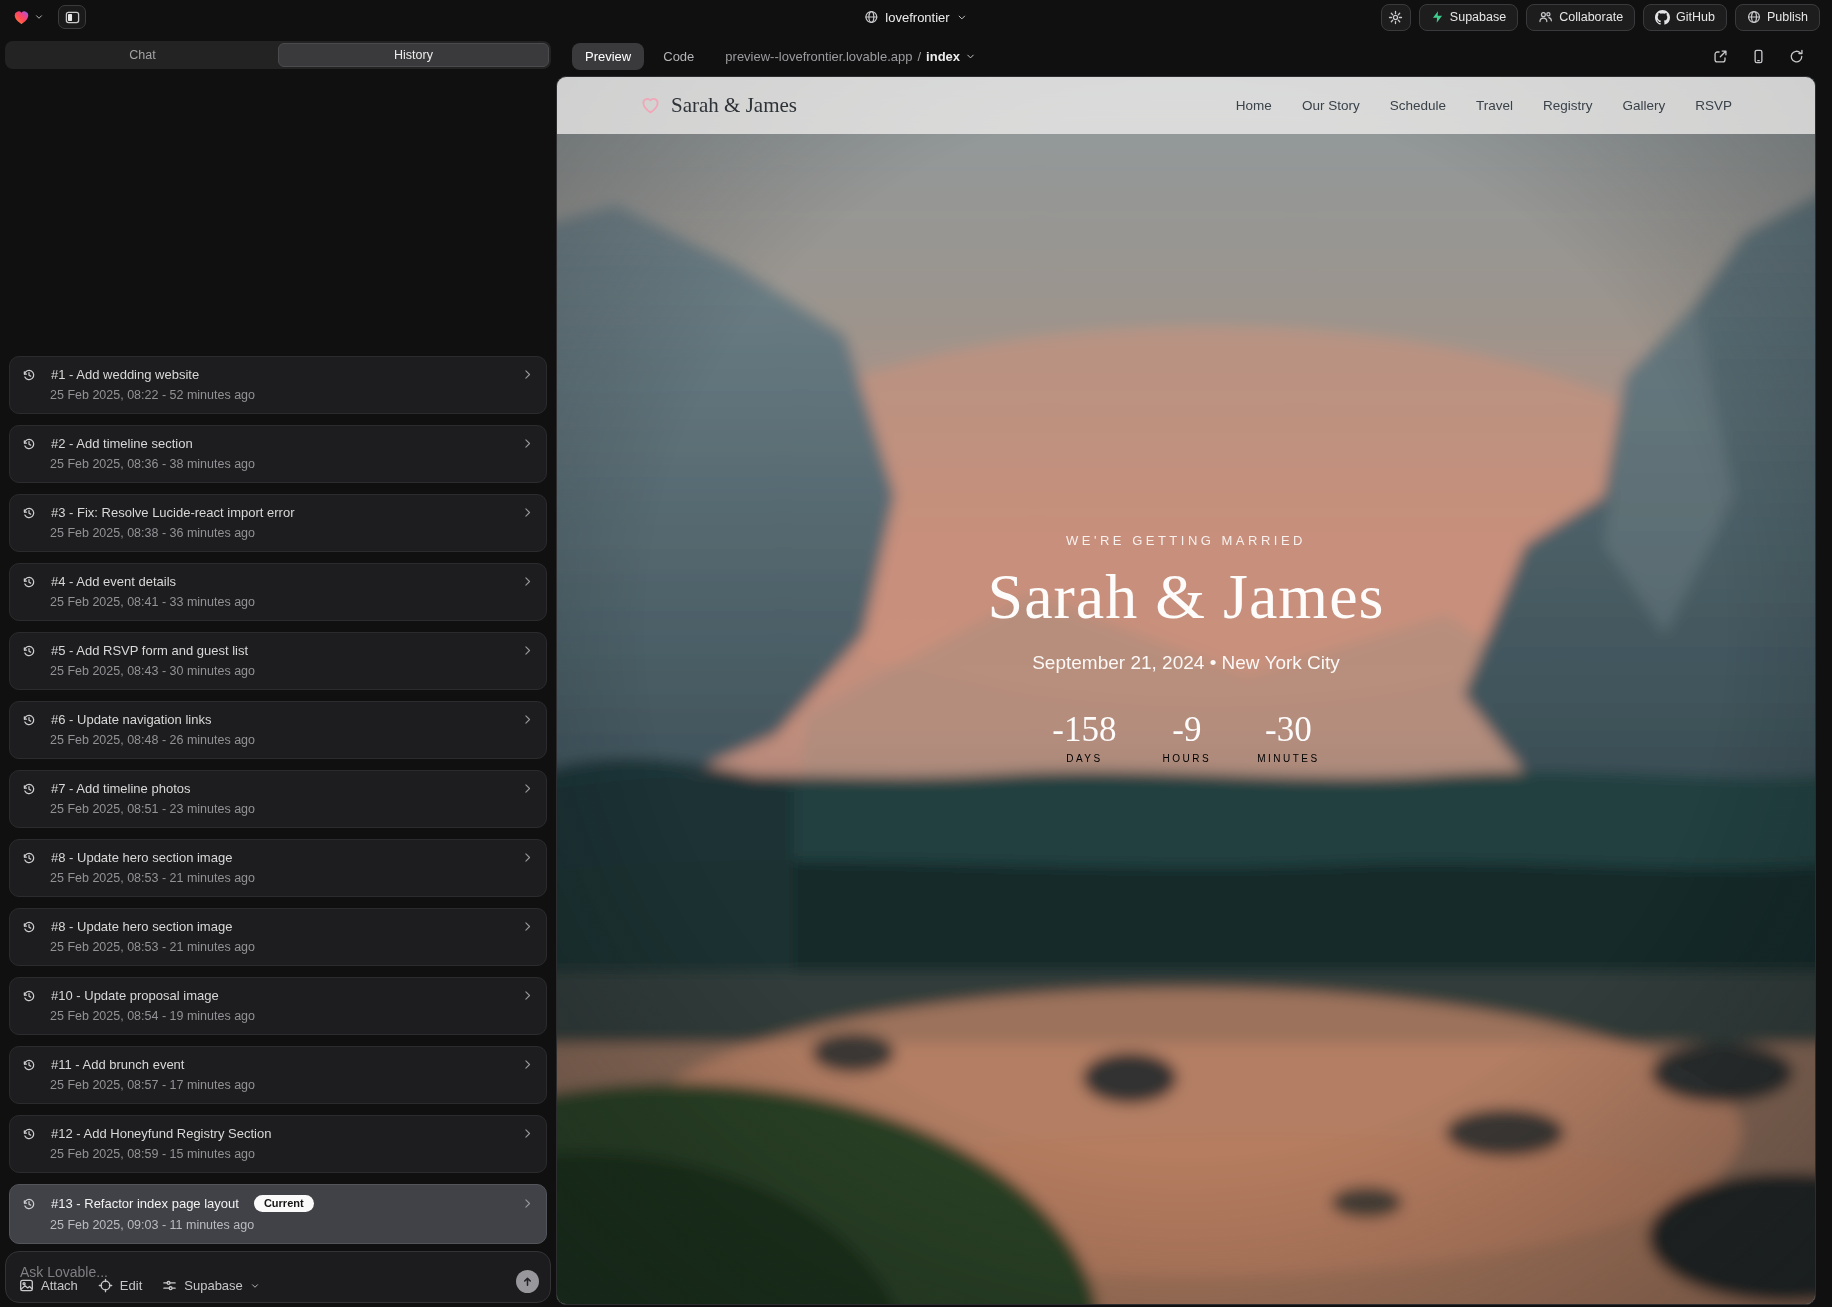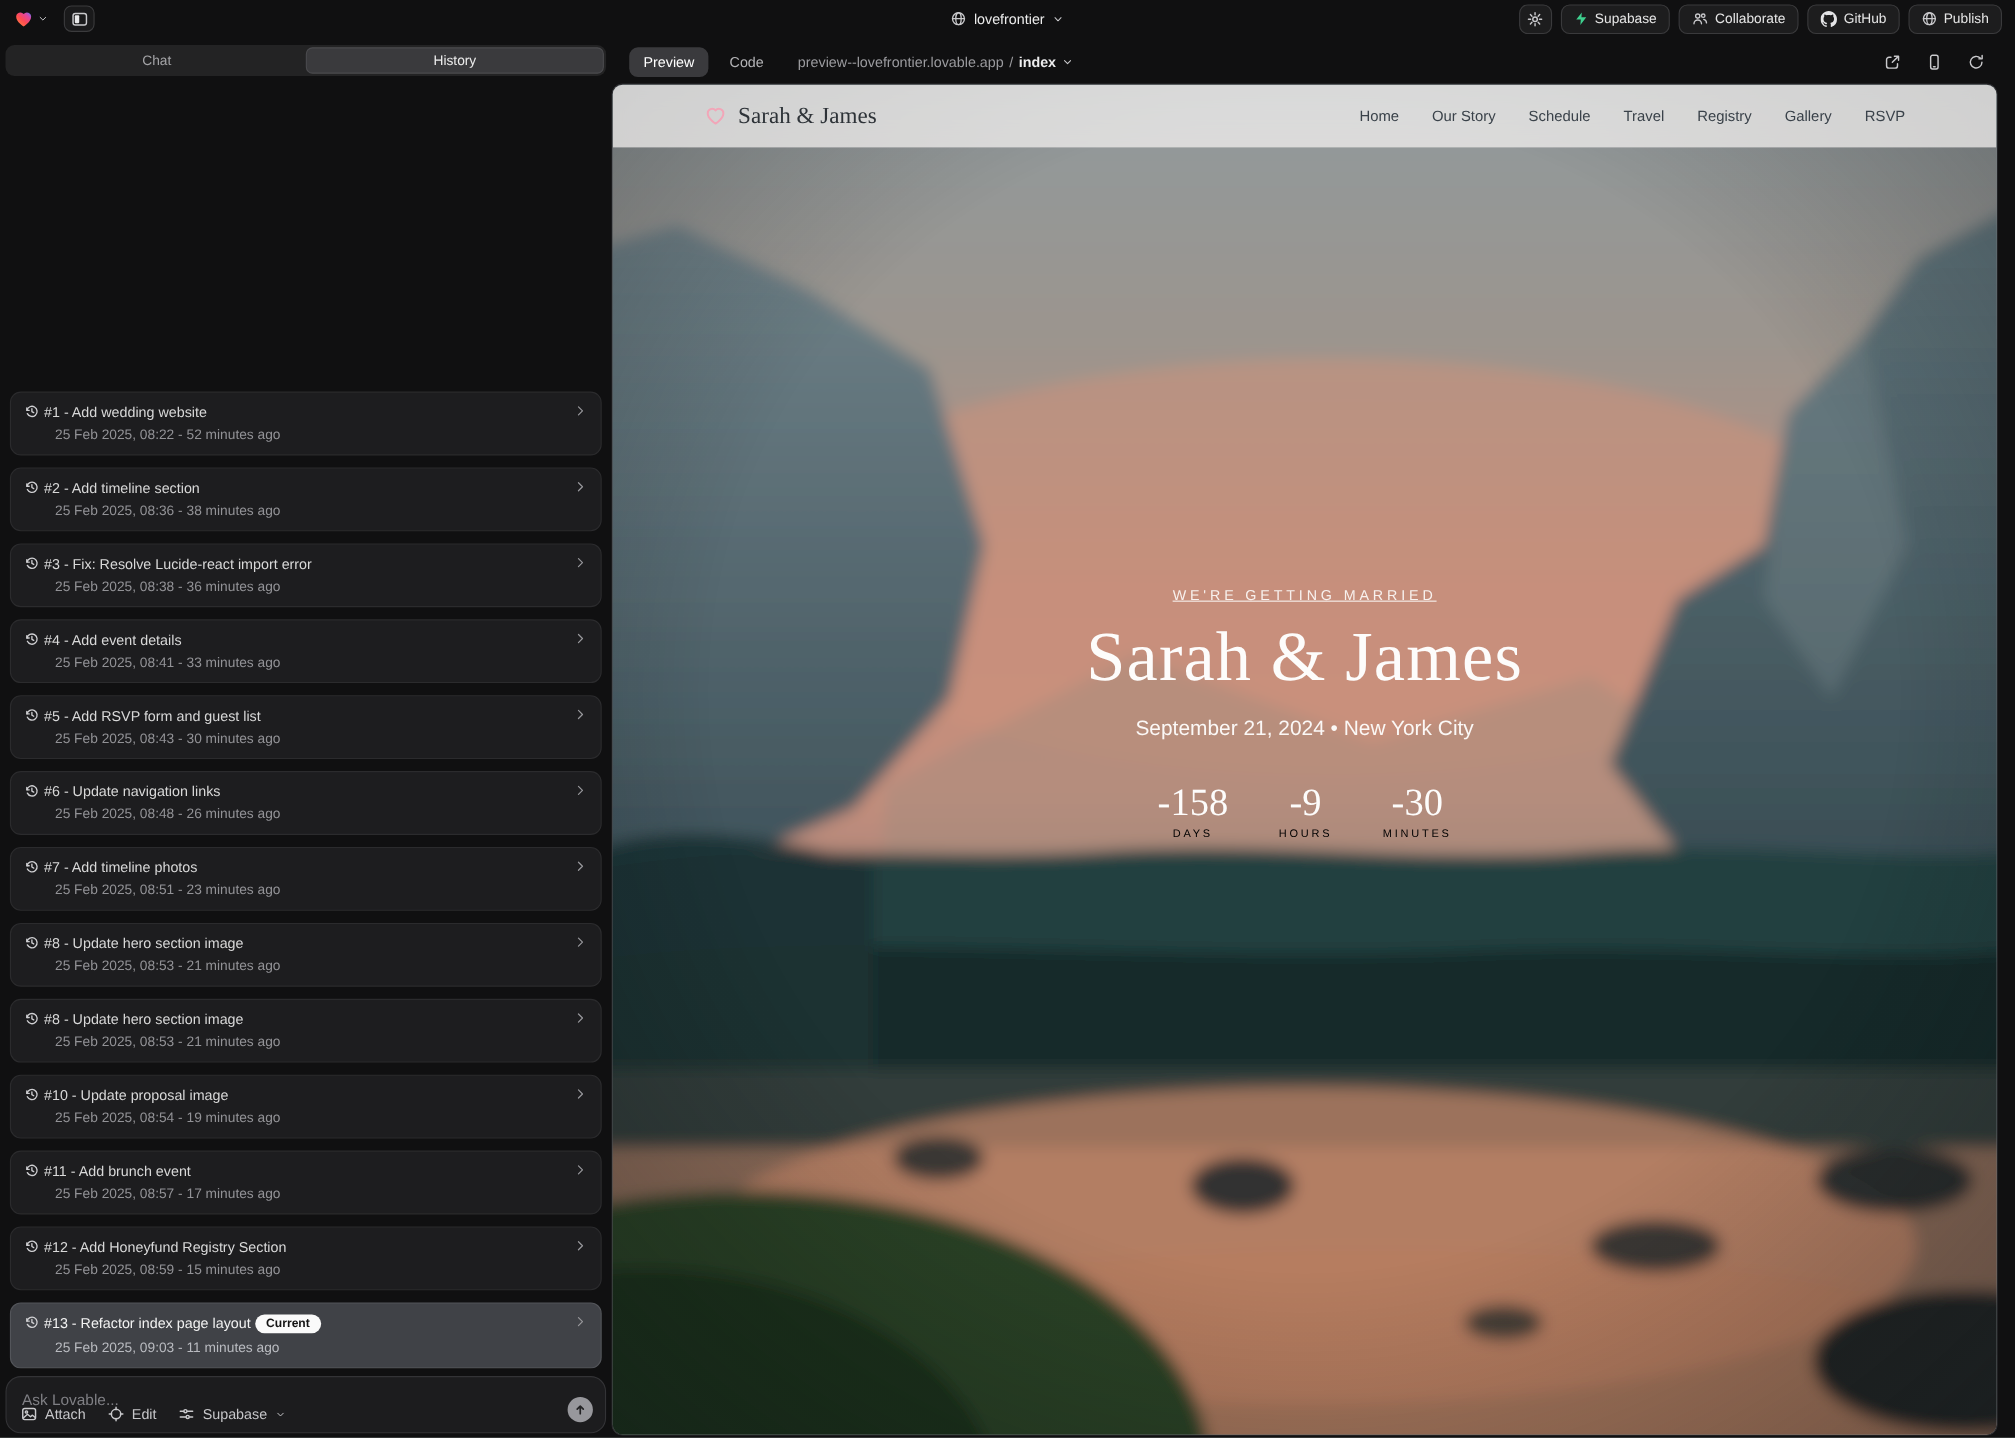--- a/index.html
+++ b/index.html
@@ -26,21 +26,21 @@
   
   .main { display:flex; height:1273px; }
   .sidebar { width:556px; display:flex; flex-direction:column; padding:7px 5px 2px; }
   .tabs { display:flex; background:#232324; border-radius:8px; padding:2px; }
   .tab { flex:1; height:24px; border-radius:6px; border:1px solid transparent; background:transparent; color:#a3a3a6; font-size:12.5px; cursor:pointer; font-family:inherit; }
   .tab.active { background:#3a3a3d; border-color:#4b4b4e; color:#ececec; }
 
   .history-wrap { flex:1; display:flex; flex-direction:column; justify-content:flex-end; gap:11px; padding:0 4px; margin-top:8px; overflow:hidden; }
   .hcard { background:#1d1d1f; border:1px solid #2b2b2d; border-radius:10px; padding:10px 12px 11px; cursor:pointer; }
   .hcard.current { background:#404247; border-color:#53555a; }
-  .hrow { display:flex; gap:4px; }
+  .hrow { display:flex; align-items:center; gap:15px; }
   .htitle { font-size:13px; color:#d8d8d8; white-space:nowrap; }
   .hcard.current .htitle { color:#f2f2f2; }
   .badge { background:#fafafa; color:#141414; font-size:11px; font-weight:700; border-radius:999px; padding:3px 10px; line-height:1; }
   .hchev { margin-left:auto; display:flex; }
   .htime { font-size:12.5px; color:#929296; margin-top:6px; padding-left:28px; white-space:nowrap; }
   .hcard.current .htime { color:#b9bbc0; }
 
   .composer { margin:7px 0 2px; background:#1c1c1e; border:1px solid #333336; border-radius:14px; height:52px; position:relative; padding:12px 14px; }
   .ask { width:420px; background:transparent; border:none; outline:none; resize:none; color:#e3e3e3; font-size:14px; font-family:inherit; height:22px; }
   .ask::placeholder { color:#7f7f84; }
@@ -61,21 +61,21 @@
   .viewport { flex:1; position:relative; border:1px solid #2d2d30; border-radius:10px; overflow:hidden; background:#8f999c; }
   .scene { position:absolute; inset:0; width:100%; height:100%; }
 
   .site-header { position:absolute; top:0; left:0; right:0; height:57px; background:rgba(246,244,242,0.72); backdrop-filter:blur(10px); display:flex; align-items:center; z-index:2; }
   .sh-inner { width:100%; max-width:1108px; margin:0 auto; display:flex; align-items:center; justify-content:space-between; padding:0 8px; }
   .site-logo { display:flex; align-items:center; gap:10px; font-family:"Liberation Serif","DejaVu Serif",serif; font-size:21px; color:#2e3338; cursor:pointer; }
   .site-nav { display:flex; gap:30px; }
   .navlink { font-size:13.5px; color:#3a424a; cursor:pointer; text-decoration:none; }
 
   .hero { position:absolute; inset:0; z-index:1; display:flex; flex-direction:column; align-items:center; justify-content:center; transform:translateY(-42px); color:#fff; text-align:center; }
-  .eyebrow { font-size:13px; letter-spacing:3.5px; font-weight:500; color:#f8f1ee;text-decoration:underline; }
+  .eyebrow { font-size:13px; letter-spacing:3.5px; font-weight:500; color:#f8f1ee; }
   .hero-title { font-family:"Liberation Serif","DejaVu Serif",serif; font-weight:500; font-size:64px; letter-spacing:1px; margin-top:12px; color:#fdfcfb; }
   .hero-sub { margin-top:18px; font-size:19px; color:#fbf8f6; }
   .cd { display:flex; gap:46px; margin-top:36px; }
   .cd-num { font-family:"Liberation Serif","DejaVu Serif",serif; font-size:35px; color:#fdfcfb; }
   .cd-lab { font-size:10px; letter-spacing:2.5px; margin-top:3px; color:#000000; }
 </style>
 </head>
 <body>
 
 <header class="topbar">

